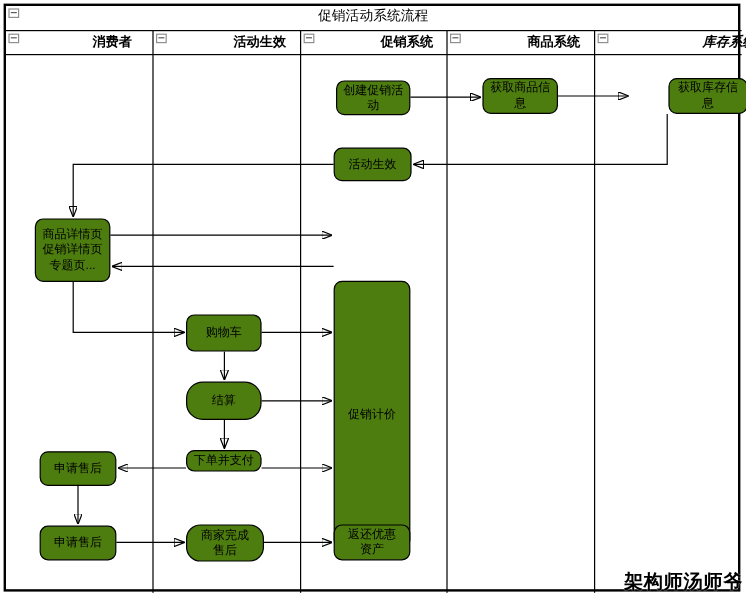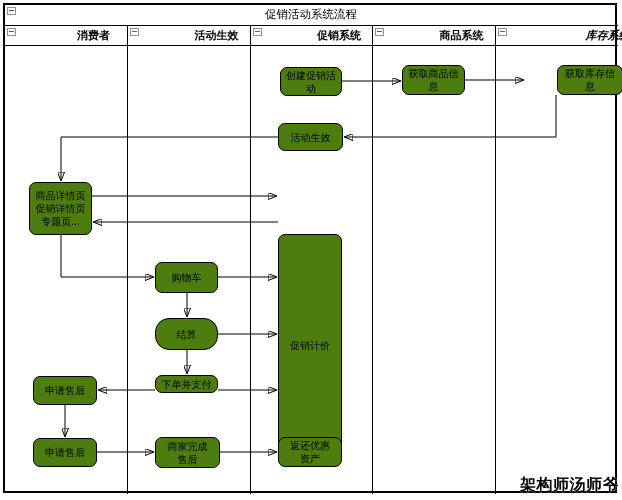--- a/index.html
+++ b/index.html
@@ -82,21 +82,21 @@
 <div class="node" style="left:278px; top:123px; width:65px; height:28px;">活动生效</div>
 <div class="node pad2" style="left:29px; top:182px; width:63px; height:53px;">商品详情页
 促销详情页
 专题页...</div>
 <div class="node" style="left:278px; top:186px; width:64px; height:223px;margin-top:48px;">促销计价</div>
 <div class="node" style="left:155px; top:262px; width:63px; height:31px;">购物车</div>
 <div class="node" style="left:155px; top:318px; width:63px; height:32px;border-radius:14px;">结算</div>
 <div class="node" style="left:155px; top:375px; width:63px; height:18px;">下单并支付</div>
 <div class="node" style="left:33px; top:376px; width:64px; height:29px;">申请售后</div>
 <div class="node" style="left:33px; top:438px; width:64px; height:29px;">申请售后</div>
-<div class="node pad8" style="left:155px; top:437px; width:65px; height:31px;">商家完成售后</div>
+<div class="node pad8" style="left:155px; top:437px; width:65px; height:31px;border-radius:12px;">商家完成售后</div>
 <div class="node pad8" style="left:278px; top:437px; width:64px; height:30px;">返还优惠资产</div>
 
 <svg class="arrows">
   <defs>
     <marker id="arr" markerWidth="9" markerHeight="7" refX="8" refY="3.5" orient="auto">
       <path d="M0,0 L9,3.5 L0,7 z" fill="#000" stroke="none"></path>
     </marker>
   </defs>
   <path d="M342,81 L400,81" marker-end="url(#arr)"></path>
   <path d="M465,80 L523,80" marker-end="url(#arr)"></path>

